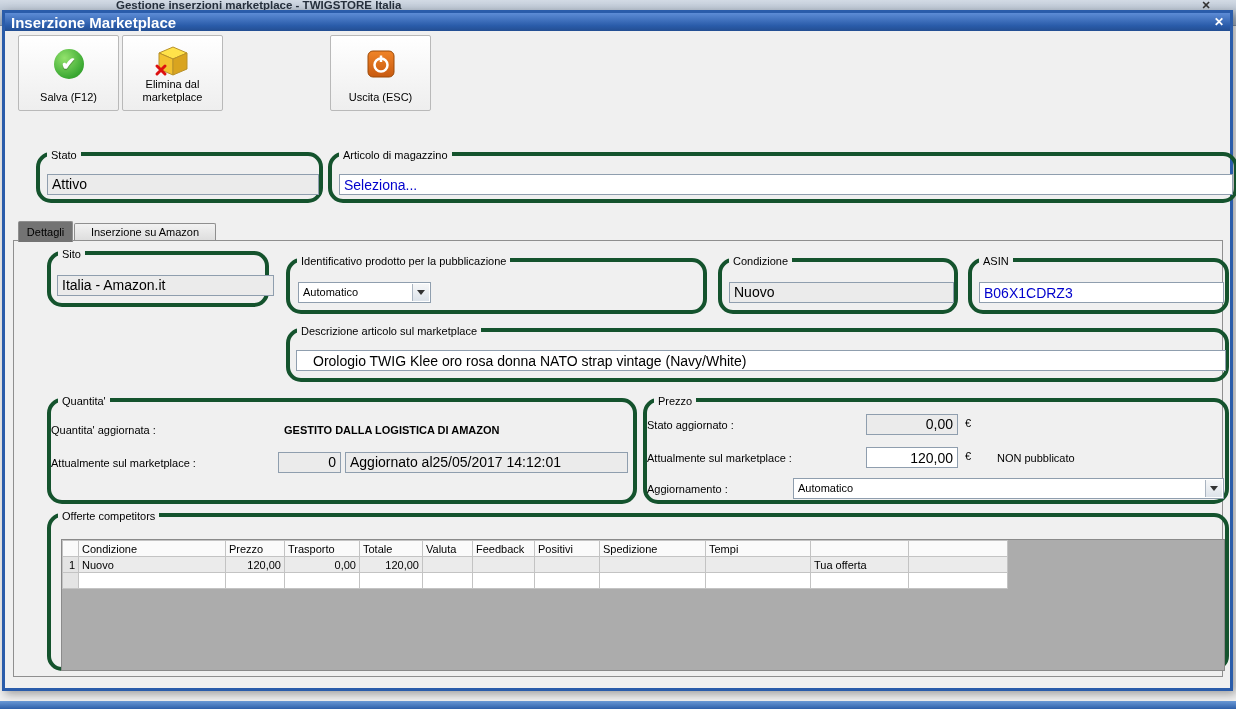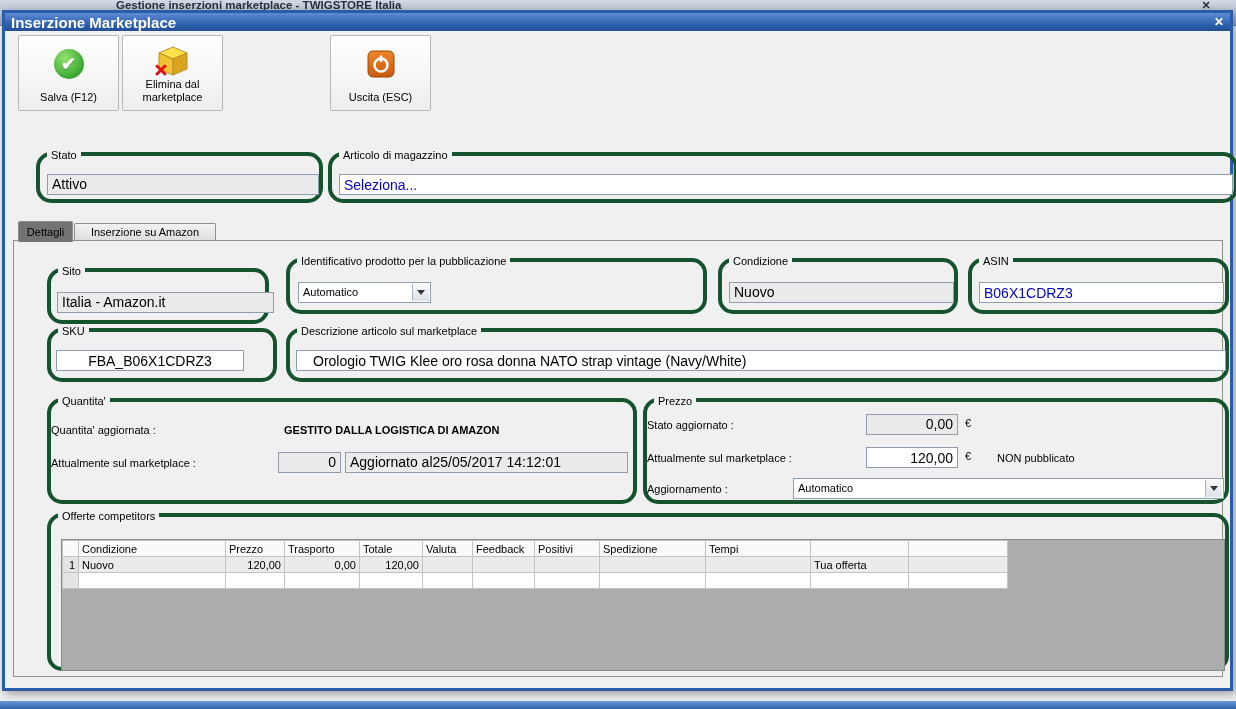--- a/index.html
+++ b/index.html
@@ -157,21 +157,21 @@
       <div class="fld ro" style="left:7px;top:18px;width:272px">Attivo</div>
     </div>
 
     <div class="gb" style="left:305px;top:121px;width:910px;height:51px">
       <span class="gb-t">Articolo di magazzino</span>
       <input class="fld blue" style="left: 7px; top: 18px; width: 894px;" value="Seleziona...">
     </div>
 
     <div class="panel">
 
-      <div class="gb" style="left:15px;top:27px;width:222px;height:56px">
+      <div class="gb" style="left:15px;top:10px;width:222px;height:56px">
         <span class="gb-t">Sito</span>
         <div class="fld ro" style="left:6px;top:20px;width:217px">Italia - Amazon.it</div>
       </div>
 
       <div class="gb" style="left:254px;top:17px;width:421px;height:56px">
         <span class="gb-t">Identificativo prodotto per la pubblicazione</span>
         <div class="combo" style="left:8px;top:20px;width:133px">
           <span>Automatico</span>
           <span class="ca">
               <span class="tri"></span>
@@ -182,24 +182,20 @@
       <div class="gb" style="left:686px;top:17px;width:240px;height:56px">
         <span class="gb-t">Condizione</span>
         <div class="fld ro" style="left:7px;top:20px;width:225px">Nuovo</div>
       </div>
 
       <div class="gb" style="left:936px;top:17px;width:261px;height:56px">
         <span class="gb-t">ASIN</span>
         <input class="fld blue" style="left: 7px; top: 20px; width: 245px;" value="B06X1CDRZ3">
       </div>
 
-      <div class="gb" style="left:15px;top:87px;width:230px;height:54px">
-        <span class="gb-t">SKU</span>
-        <input class="fld center" style="left: 5px; top: 18px; width: 188px;" value="FBA_B06X1CDRZ3">
-      </div>
 
       <div class="gb" style="left:254px;top:87px;width:943px;height:54px">
         <span class="gb-t">Descrizione articolo sul marketplace</span>
         <input class="fld" style="left: 6px; top: 18px; width: 930px; padding-left: 16px;" value="Orologio TWIG Klee oro rosa donna NATO strap vintage (Navy/White)">
       </div>
 
       <div class="gb" style="left:15px;top:157px;width:590px;height:106px">
         <span class="gb-t">Quantita'</span>
         <span class="lbl r" style="left:0;top:21px;width:220px">Quantita' aggiornata :</span>
         <span class="lbl bold" style="left:233px;top:21px">GESTITO DALLA LOGISTICA DI AMAZON</span>

